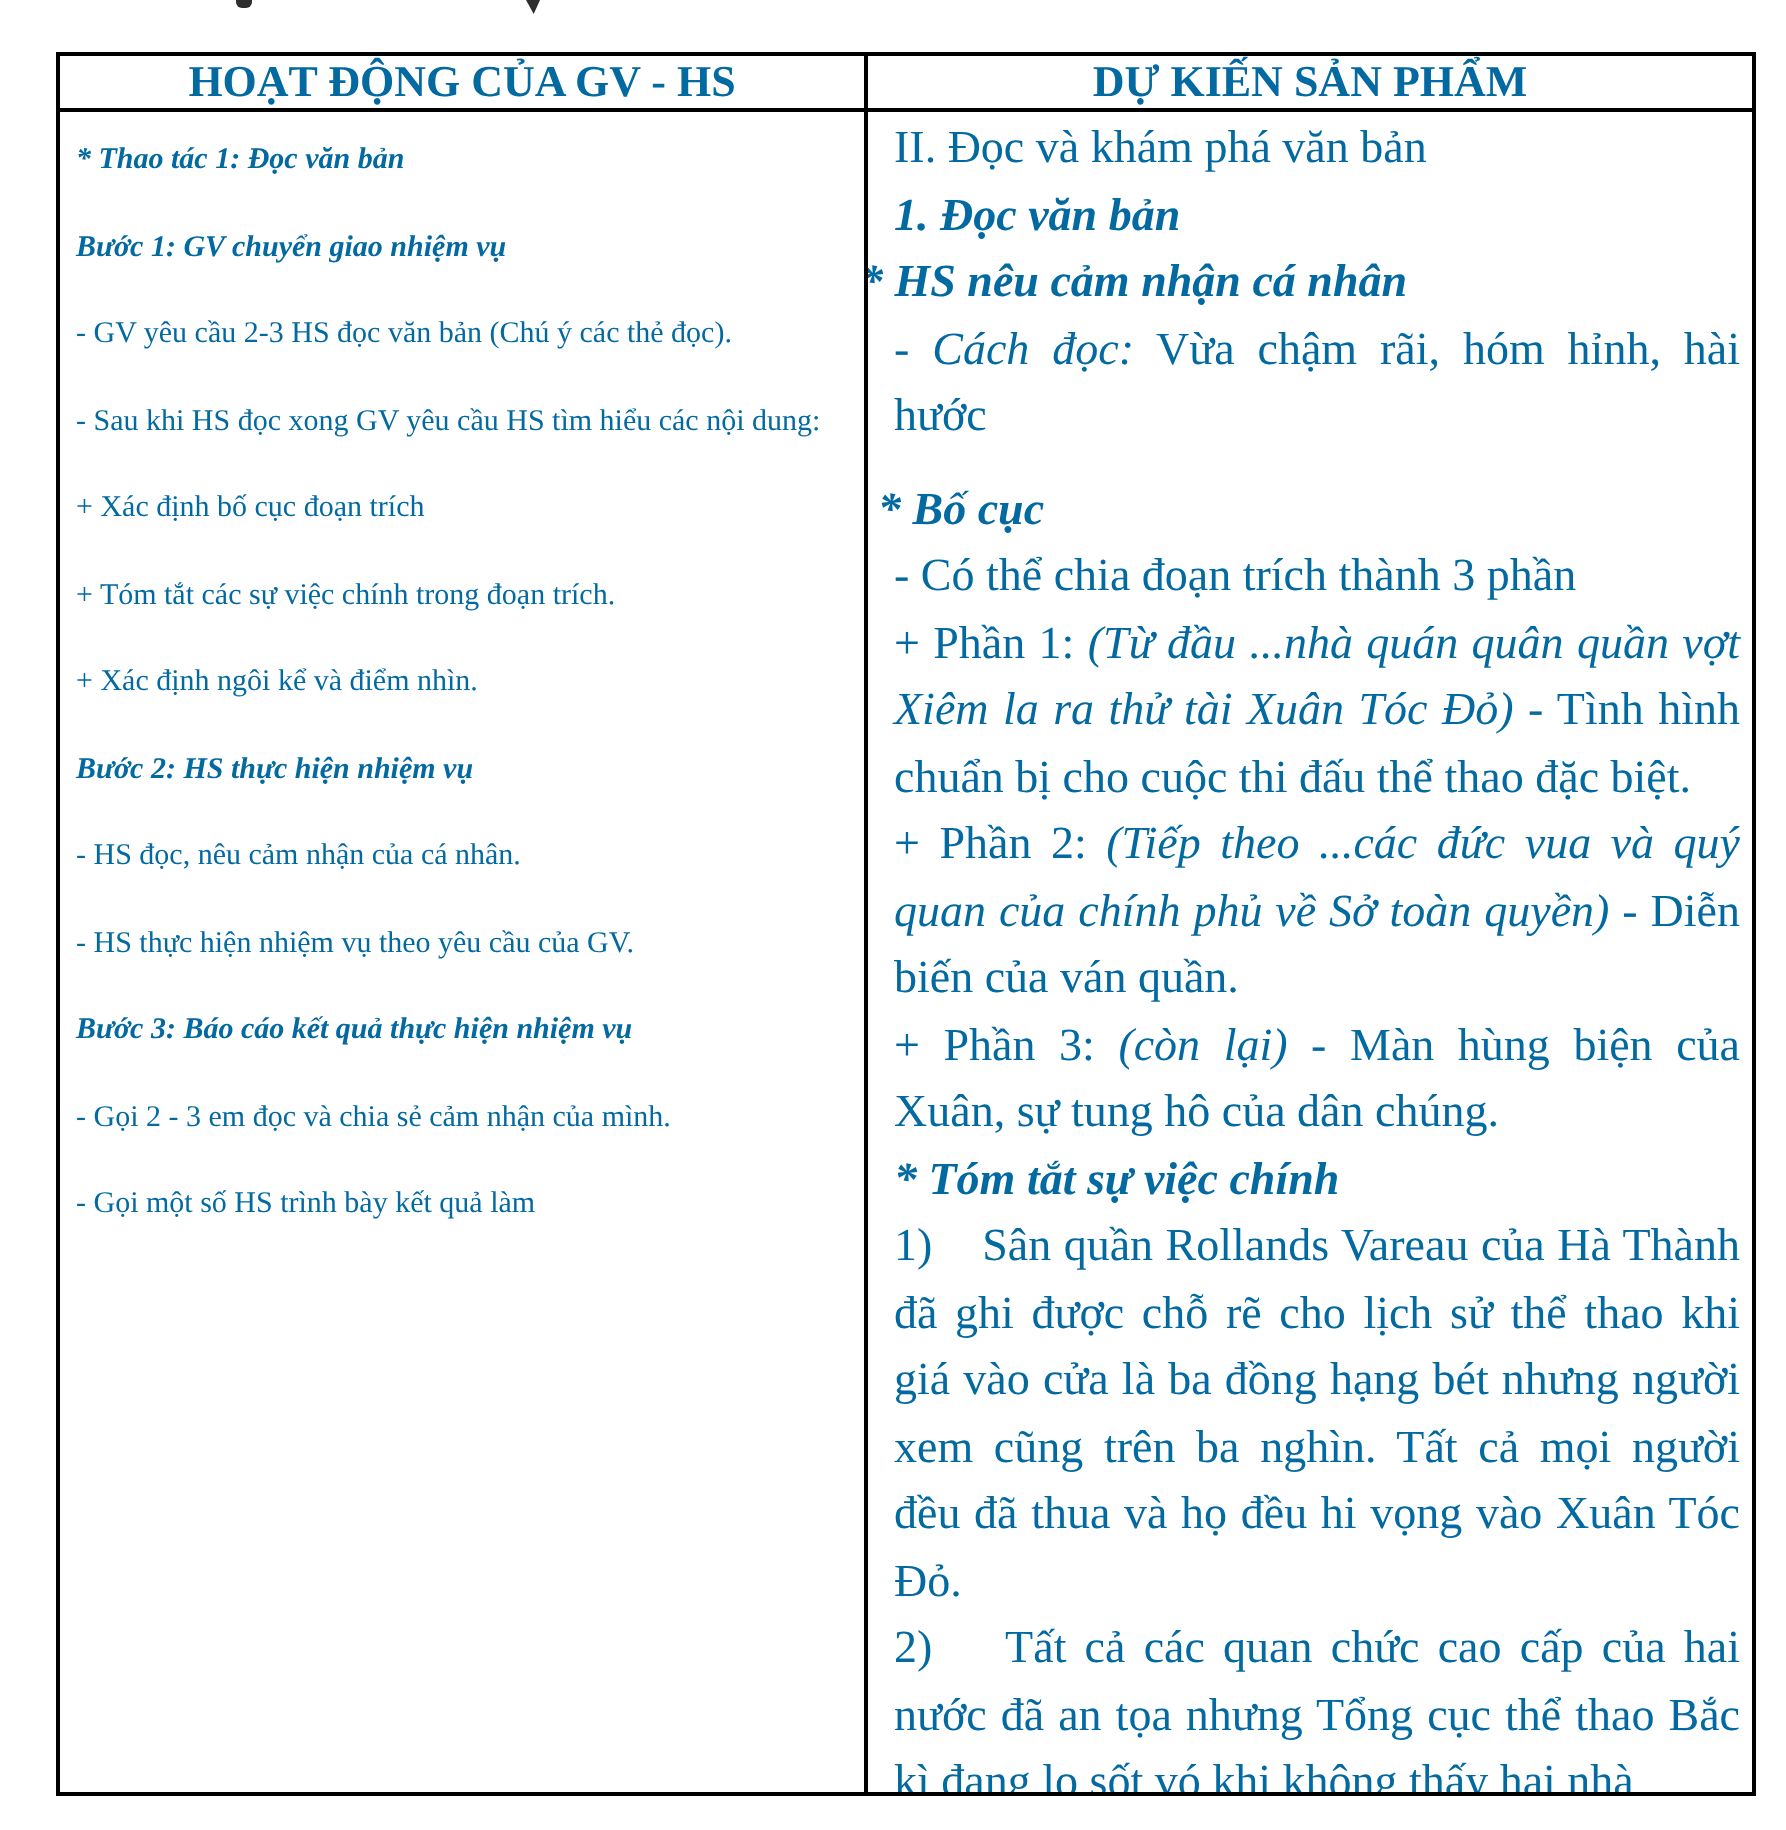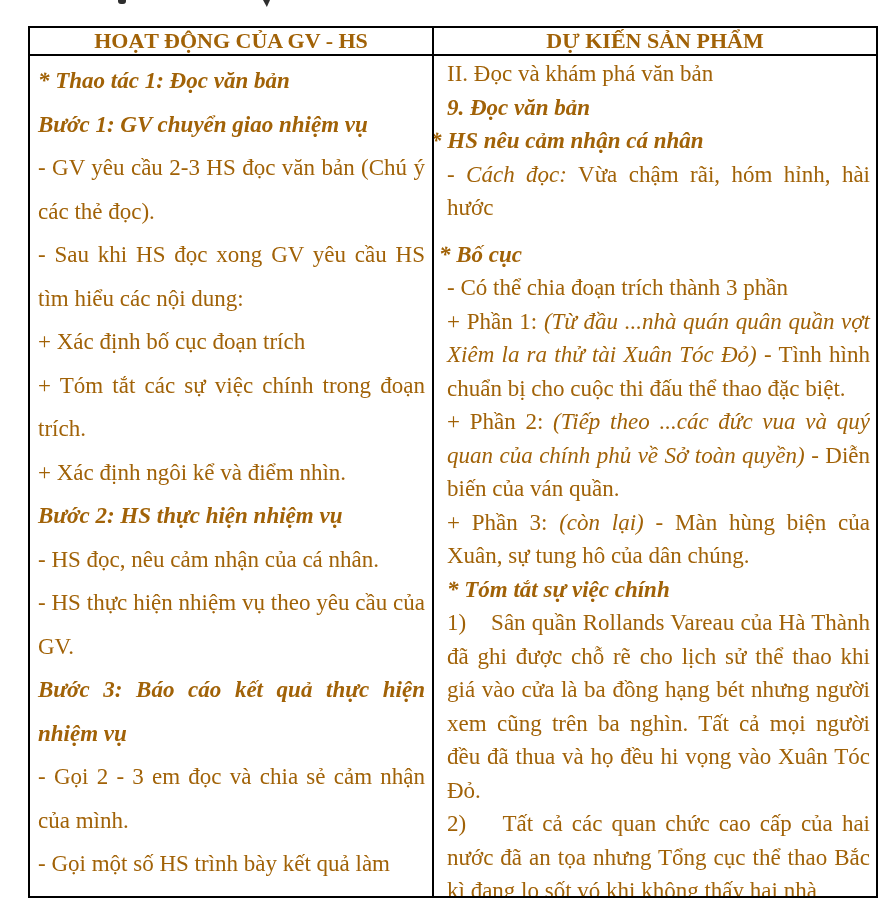--- a/index.html
+++ b/index.html
@@ -7,21 +7,21 @@
     padding: 0;
     background: #ffffff;
   }
   .page {
     position: relative;
     width: 893px;
     height: 915px;
     background: #ffffff;
     overflow: hidden;
     font-family: "Liberation Serif", "DejaVu Serif", serif;
-    color: #a16207;
+    color: #0369a1;
   }
   
   .frag { position: absolute; background: #2e2e2e; }
   .frag-a { left: 118px; top: 0; width: 8px; height: 4px; border-radius: 0 0 3px 3px; }
   .frag-b { left: 263px; top: 0; width: 7px; height: 7px; clip-path: polygon(0 0, 100% 0, 55% 100%); }
 
   .doc-table {
     position: absolute;
     left: 28px;
     top: 26px;
@@ -44,21 +44,21 @@
     text-align: center;
     overflow: hidden;
     white-space: nowrap;
   }
   .body-cell {
     box-sizing: border-box;
     overflow: hidden;
   }
   .left-col {
     padding: 3px 7px 0 8px;
-    font-size: 23px;
+    font-size: 15px;
     line-height: 43.5px;
   }
   .right-col {
     padding: 1px 6px 0 13px;
     font-size: 23px;
     line-height: 33.5px;
   }
   .para {
     margin: 0;
     text-align: justify;
@@ -103,21 +103,21 @@
           <p class="para"><span class="st-r">- HS thực hiện nhiệm vụ theo yêu cầu của GV.</span></p>
           <p class="para"><span class="st-bi">Bước 3: Báo cáo kết quả thực hiện nhiệm vụ</span></p>
           <p class="para"><span class="st-r">- Gọi 2 - 3 em đọc và chia sẻ cảm nhận của mình.</span></p>
           <p class="para"><span class="st-r">- Gọi một số HS trình bày kết quả làm</span></p>
         </div>
     </div>
 
     <div class="body-cell right-col">
       <div>
           <p class="para"><span class="st-b">II. Đọc và khám phá văn bản</span></p>
-          <p class="para"><span class="st-bi">9. Đọc văn bản</span></p>
+          <p class="para"><span class="st-bi">1. Đọc văn bản</span></p>
           <p class="para outdent2"><span class="st-bi">* HS nêu cảm nhận cá nhân</span></p>
           <p class="para"><span class="st-r">- </span><span class="st-i">Cách đọc:</span><span class="st-r"> Vừa chậm rãi, hóm hỉnh, hài hước</span></p>
           <p class="para outdent1"><span class="st-bi">* Bố cục</span></p>
           <p class="para"><span class="st-r">- Có thể chia đoạn trích thành 3 phần</span></p>
           <p class="para"><span class="st-r">+ Phần 1: </span><span class="st-i">(Từ đầu ...nhà quán quân quần vợt Xiêm la ra thử tài Xuân Tóc Đỏ)</span><span class="st-r"> - Tình hình chuẩn bị cho cuộc thi đấu thể thao đặc biệt.</span></p>
           <p class="para"><span class="st-r">+ Phần 2: </span><span class="st-i">(Tiếp theo ...các đức vua và quý quan của chính phủ về Sở toàn quyền)</span><span class="st-r"> - Diễn biến của ván quần.</span></p>
           <p class="para"><span class="st-r">+ Phần 3: </span><span class="st-i">(còn lại)</span><span class="st-r"> - Màn hùng biện của Xuân, sự tung hô của dân chúng.</span></p>
           <p class="para"><span class="st-bi">* Tóm tắt sự việc chính</span></p>
           <p class="para"><span class="st-r">1)&nbsp;&nbsp;&nbsp;&nbsp;Sân quần Rollands Vareau của Hà Thành đã ghi được chỗ rẽ cho lịch sử thể thao khi giá vào cửa là ba đồng hạng bét nhưng người xem cũng trên ba nghìn. Tất cả mọi người đều đã thua và họ đều hi vọng vào Xuân Tóc Đỏ.</span></p>
           <p class="para"><span class="st-r">2)&nbsp;&nbsp;&nbsp;&nbsp;Tất cả các quan chức cao cấp của hai nước đã an tọa nhưng Tổng cục thể thao Bắc kì đang lo sốt vó khi không thấy hai nhà</span></p>

